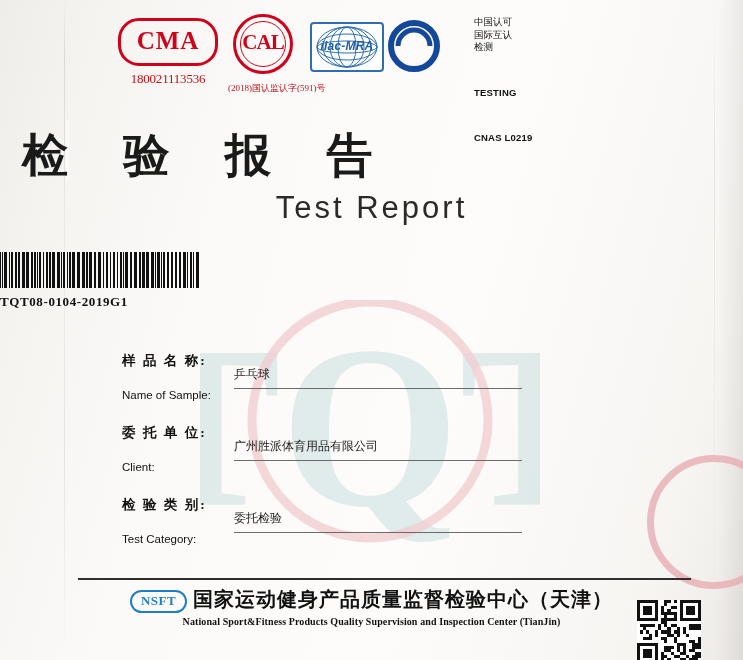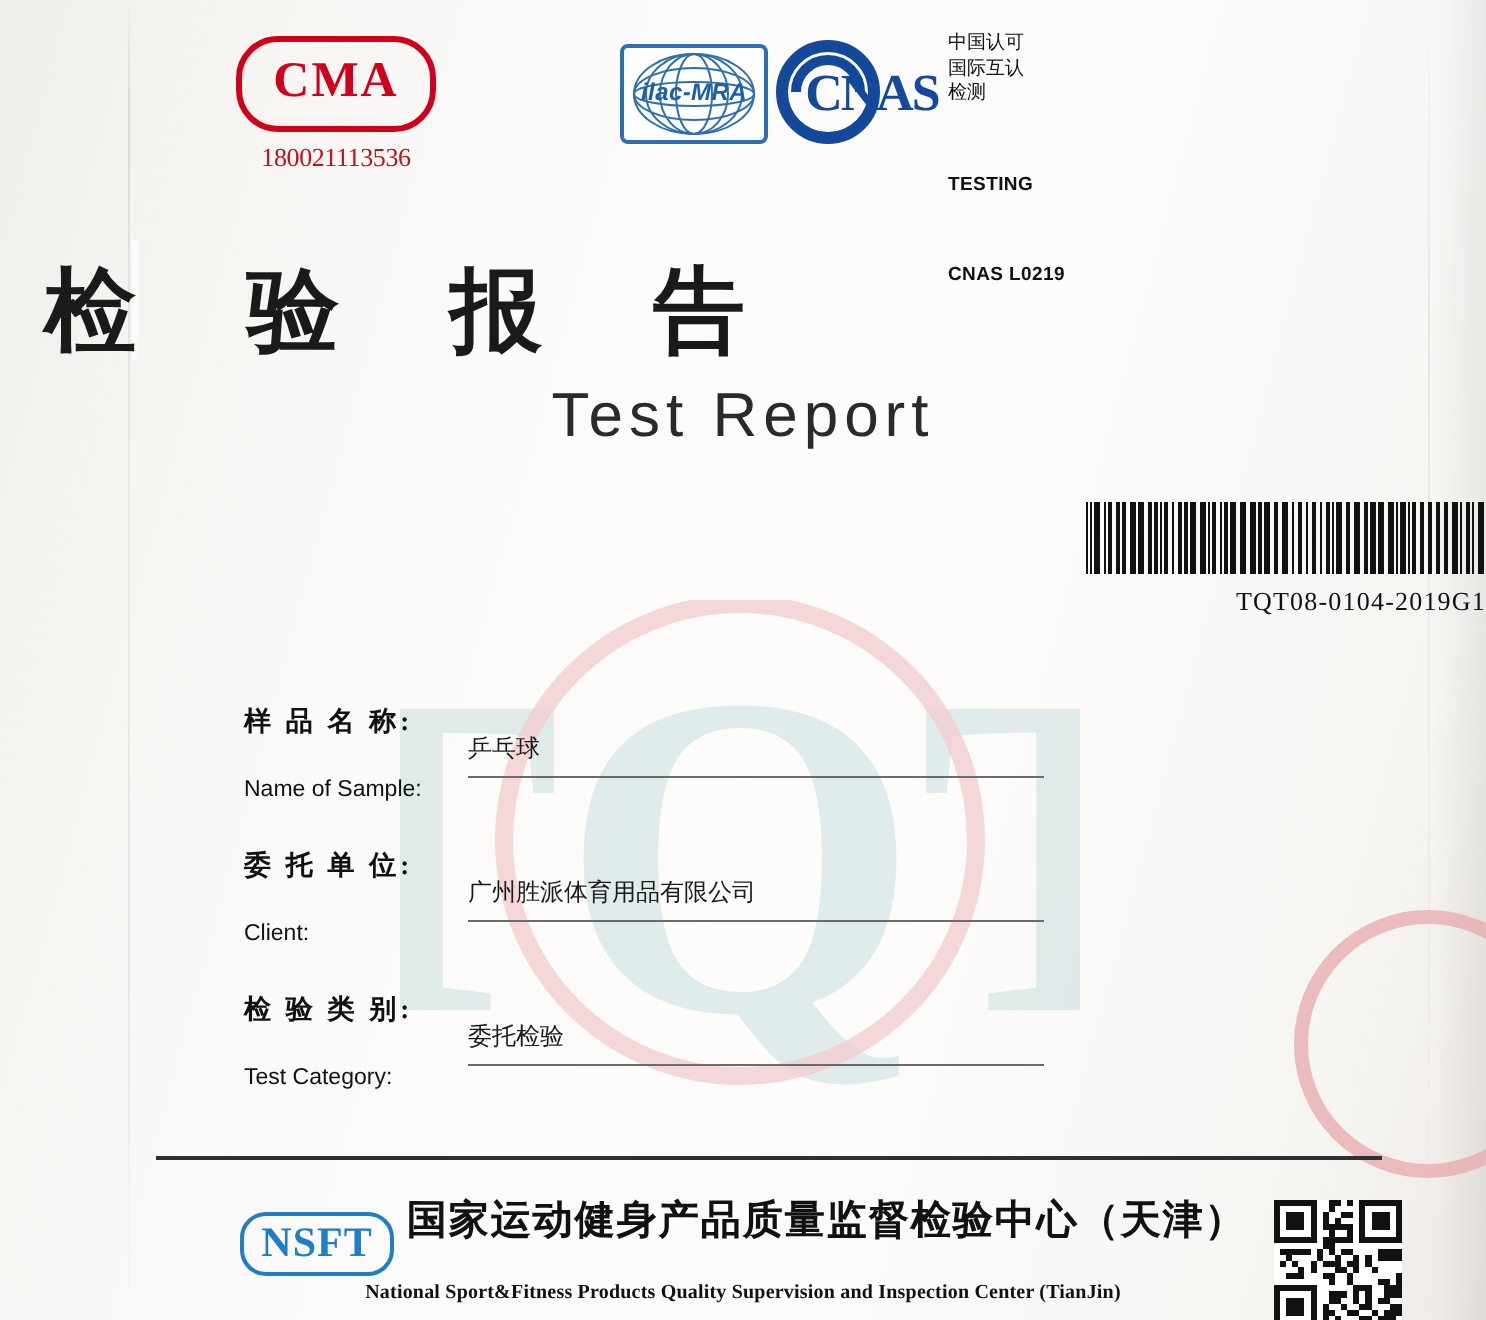--- a/index.html
+++ b/index.html
@@ -193,21 +193,22 @@
     font-weight: 500;
     letter-spacing: 3px;
     color: #2a2a2a;
   }
 
   
   .barcode-wrap {
     position: absolute;
     left: 0; right: 0;
     top: 238px;
-    text-align: right;
+    text-align: left;
+    font-weight: bold;
   }
   .barcode {
     display: inline-block;
     height: 36px;
     line-height: 0;
     font-size: 0;
     white-space: nowrap;
   }
   .barcode i {
     display: inline-block;
@@ -299,23 +300,22 @@
   .nsft-badge {
     display: inline-block;
     vertical-align: middle;
     margin-right: 6px;
     border: 2px solid #1f7ec4;
     border-radius: 13px;
     padding: 1px 9px 2px 9px;
     color: #1f7ec4;
     font-family: "Liberation Serif", serif;
     font-weight: bold;
-    font-size: 21px;
+    font-size: 13px;
     letter-spacing: 0.5px;
-    margin-top: 20px;
   }
   .footer-en {
     margin-top: 3px;
     font-family: "Liberation Serif", serif;
     font-size: 10px;
     font-weight: bold;
     color: #111;
     letter-spacing: 0.1px;
   }
 
@@ -350,20 +350,26 @@
 
   <div class="logos">
 
     <div class="logo logo-cma">
       <div class="cma-box">
         <span>CMA</span>
       </div>
       <div class="cma-caption">180021113536</div>
     </div>
 
+    <div class="logo logo-cal">
+      <div class="cal-circle">
+        <div class="cal-inner">CAL</div>
+      </div>
+      <div class="cal-caption">(2018)国认监认字(591)号</div>
+    </div>
 
     <div class="logo logo-ilac">
       <div class="ilac-badge">
         <svg class="ilac-rings" width="70" height="46" viewBox="0 0 70 46" aria-hidden="true">
           <g fill="none" stroke="#2f6fb0" stroke-width="1">
             <ellipse cx="35" cy="23" rx="30" ry="20"></ellipse>
             <ellipse cx="35" cy="23" rx="24" ry="20"></ellipse>
             <ellipse cx="35" cy="23" rx="17" ry="20"></ellipse>
             <ellipse cx="35" cy="23" rx="9" ry="20"></ellipse>
             <ellipse cx="35" cy="23" rx="30" ry="13"></ellipse>
@@ -373,21 +379,20 @@
         <div class="ilac-text">ilac-MRA</div>
       </div>
     </div>
 
     <div class="logo logo-cnas">
       <div class="cnas-wrap">
         <svg width="96" height="52" viewBox="0 0 96 52" aria-hidden="true">
           <circle cx="26" cy="26" r="23" fill="none" stroke="#14489b" stroke-width="6"></circle>
           <path d="M10 26 a16 16 0 0 1 32 0" fill="none" stroke="#14489b" stroke-width="5"></path>
         </svg>
-        <div class="cnas-text">CNAS</div>
       </div>
     </div>
 
     <div class="cnas-right">
       <div class="cn">中国认可</div>
       <div class="cn">国际互认</div>
       <div class="cn">检测</div>
       <div class="en">TESTING</div>
       <div class="en">CNAS L0219</div>
     </div>

